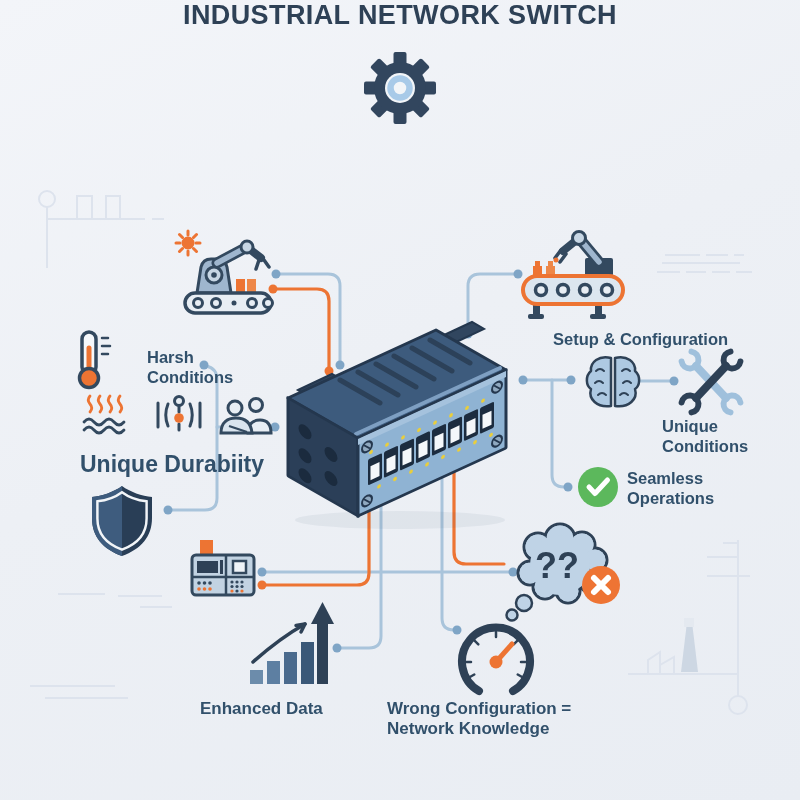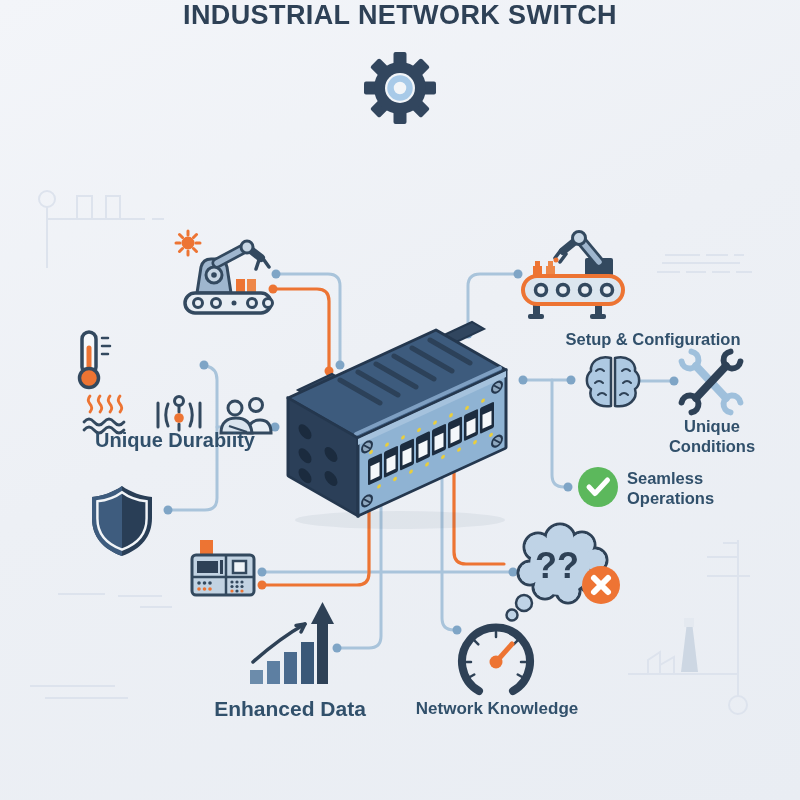--- a/index.html
+++ b/index.html
@@ -9,21 +9,21 @@
     background:linear-gradient(155deg,#f3f5f9 0%,#edf0f5 45%,#e9edf3 100%);
   }
   .abs{position:absolute;}
   .title{
     left:0;top:130;width:800px;text-align:center;
     color:#2e4156;font-weight:800;font-size:27px;line-height:31px;letter-spacing:.4px;
   }
   .lbl{
     color:#31506b;font-weight:600;font-size:16.5px;line-height:19.5px;
   }
-  .t-center{text-align:center;}
+  .t-center{}
   svg{display:block;overflow:visible;}
 </style>
 </head>
 <body>
 
 <div id="canvas">
 
   <svg class="abs" style="left:0;top:0" width="800" height="800">
     <g stroke="#dde3ed" stroke-width="2" fill="none">
       <circle cx="47" cy="199" r="8"></circle>
@@ -175,20 +175,24 @@
 
   <div class="abs lbl t-center" style="left:553px;top:330px;width:200px">Setup &amp; Configuration</div>
 
   <svg class="abs" style="left:68px;top:328px" width="48" height="66">
     <rect x="14" y="4" width="14" height="42" rx="7" fill="#f5f8fb" stroke="#33495f" stroke-width="3.5"></rect>
     <line x1="21" y1="20" x2="21" y2="40" stroke="#ed7433" stroke-width="5" stroke-linecap="round"></line>
     <circle cx="21" cy="50" r="9.5" fill="#ed7433" stroke="#33495f" stroke-width="3.5"></circle>
     <path d="M34,10 L40,10 M34,18 L42,18 M34,26 L40,26" stroke="#33495f" stroke-width="2.5" stroke-linecap="round"></path>
   </svg>
 
+  <div class="abs lbl" style="left:147px;top:348px">
+    <div>Harsh</div>
+    <div>Conditions</div>
+  </div>
 
   <svg class="abs" style="left:80px;top:393px" width="50" height="42">
     <g stroke="#ed7433" stroke-width="2.8" fill="none" stroke-linecap="round">
       <path d="M10,3 q-3.5,4 0,8 q3.5,4 0,8"></path>
       <path d="M20,3 q-3.5,4 0,8 q3.5,4 0,8"></path>
       <path d="M30,3 q-3.5,4 0,8 q3.5,4 0,8"></path>
       <path d="M40,3 q-3.5,4 0,8 q3.5,4 0,8"></path>
     </g>
     <g stroke="#33495f" stroke-width="2.8" fill="none" stroke-linecap="round">
       <path d="M4,29 q5,-6 10,0 t10,0 t10,0 t10,0"></path>
@@ -212,21 +216,21 @@
   <svg class="abs" style="left:218px;top:395px" width="56" height="42">
     <g stroke="#33495f" stroke-width="3" fill="#e8eef4">
       <circle cx="38" cy="10" r="6.5"></circle>
       <path d="M30,38 C30,29 35,25 42,25 C49,25 53,29 53,38 Z"></path>
       <circle cx="17" cy="13" r="7"></circle>
       <path d="M3,38 C3,27 10,23 18,23 C28,23 33,28 34,38 Z" fill="#d9e4ee"></path>
       <line x1="11" y1="31" x2="29" y2="37" stroke-width="2.2"></line>
     </g>
   </svg>
 
-  <div class="abs lbl t-center" style="left:80px;top:431px;width:190px;font-size:20px">Unique Durabiity</div>
+  <div class="abs lbl t-center" style="left:80px;top:455px;width:190px;font-size:23px">Unique Durabiity</div>
 
   <svg class="abs" style="left:88px;top:484px" width="68" height="76">
     <defs>
       <clipPath id="shieldClip">
         <path d="M34,2 C26,8 14,12 4,13 L4,34 C4,53 15,65 34,72 C53,65 64,53 64,34 L64,13 C54,12 42,8 34,2 Z"></path>
       </clipPath>
     </defs>
     <path d="M34,2 C26,8 14,12 4,13 L4,34 C4,53 15,65 34,72 C53,65 64,53 64,34 L64,13 C54,12 42,8 34,2 Z" fill="#293e56"></path>
     <rect x="0" y="0" width="34" height="76" fill="#3e5c7e" clip-path="url(#shieldClip)"></rect>
     <path d="M34,2 C26,8 14,12 4,13 L4,34 C4,53 15,65 34,72 C53,65 64,53 64,34 L64,13 C54,12 42,8 34,2 Z" fill="none" stroke="#f2f5f8" stroke-width="3" transform="translate(34,37) scale(0.82) translate(-34,-37)"></path>
@@ -389,21 +393,21 @@
   <svg class="abs" style="left:245px;top:598px" width="95" height="90">
     <rect x="5" y="72" width="13" height="14" fill="#6c8cab"></rect>
     <rect x="22" y="63" width="13" height="23" fill="#5d7fa2"></rect>
     <rect x="39" y="54" width="13" height="32" fill="#4a6a8d"></rect>
     <rect x="56" y="44" width="13" height="42" fill="#3a5878"></rect>
     <rect x="72" y="24" width="11" height="62" fill="#2e4156"></rect>
     <polygon points="66,26 89,26 77.5,4" fill="#2e4156"></polygon>
     <path d="M8,64 Q35,40 60,26" fill="none" stroke="#2e4156" stroke-width="3.5" stroke-linecap="round"></path>
     <path d="M60,26 L51,27.5 M60,26 L56,34" stroke="#2e4156" stroke-width="3.5" stroke-linecap="round"></path>
   </svg>
-  <div class="abs lbl t-center" style="left:200px;top:699px;width:180px;font-size:21px">
+  <div class="abs lbl t-center" style="left:200px;top:699px;width:180px;font-size:17px">
     <div>Enhanced Data</div>
   </div>
 
   <svg class="abs" style="left:500px;top:525px" width="135" height="105">
     <g fill="#bfd3e6" stroke="#2e4156" stroke-width="3">
       <circle cx="38" cy="22" r="14"></circle>
         <circle cx="60" cy="14" r="15"></circle>
         <circle cx="82" cy="20" r="13"></circle>
       <circle cx="95" cy="35" r="12"></circle>
         <circle cx="90" cy="55" r="12"></circle>
@@ -440,16 +444,17 @@
       <line x1="46" y1="15" x2="46" y2="10"></line>
       <line x1="63.7" y1="22.3" x2="67.2" y2="18.8"></line>
       <line x1="71" y1="40" x2="76" y2="40"></line>
       <line x1="24.3" y1="52.5" x2="19.9" y2="55"></line>
       <line x1="67.7" y1="52.5" x2="72.1" y2="55"></line>
     </g>
     <line x1="46" y1="40" x2="62" y2="22" stroke="#ed7433" stroke-width="5" stroke-linecap="round"></line>
     <circle cx="46" cy="40" r="6.5" fill="#ed7433"></circle>
   </svg>
   <div class="abs lbl t-center" style="left:387px;top:699px;width:220px;font-size:17px">
+    <div>Wrong Configuration =</div>
     <div>Network Knowledge</div>
   </div>
 
 </div>
 
 </body></html>

